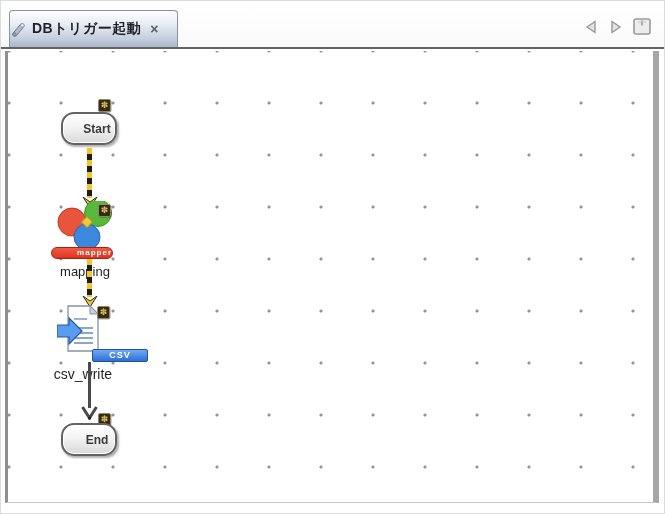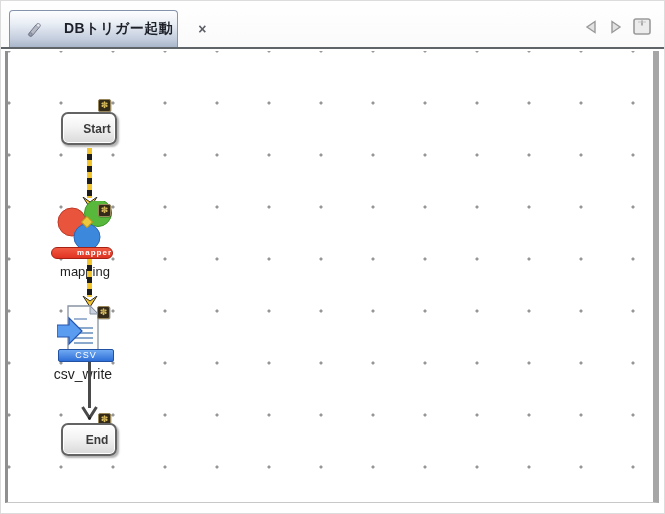--- a/index.html
+++ b/index.html
@@ -15,21 +15,21 @@
   .tabbar {
     position:absolute; left:0; top:0; width:100%; height:48px;
     background:linear-gradient(180deg,#ffffff 0%,#fafafa 100%);
     border-bottom:2px solid #5f6468;
   }
   .tab {
     position:absolute; left:8px; top:9px; width:169px; height:37px;
     background:linear-gradient(180deg,#fdfdfe 0%,#e9eef5 35%,#c3cddd 78%,#a9b6ca 100%);
     border:1px solid #8694ab; border-bottom:none;
     border-radius:4px 4px 0 0;
-    display:flex; align-items:center; padding:0 16px; gap:21px;
+    display:flex; align-items:center; padding:0 0; gap:5px;
     cursor:default;
   }
   .tab-title {
     font-size:14px; font-weight:bold; color:#1d2029; letter-spacing:0.5px;
     white-space:nowrap;
   }
   .tab-close {
     font-size:14px; font-weight:bold; color:#5c6066; margin-left:2px;
     line-height:14px; padding:0 2px;
   }
@@ -48,21 +48,21 @@
     background-color:#ffffff;
     background-image:radial-gradient(circle, #969696 1.2px, rgba(150,150,150,0) 1.9px);
     background-size:52px 52px;
     background-position:-25px 26px;
   }
 
   
   .term-node {
     position:absolute; width:56px; height:33px;
     background:linear-gradient(180deg,#ffffff 0%,#f3f3f3 45%,#d9d9d9 100%);
-    border:2px solid #636363; border-radius:7px;
+    border:2px solid #636363; border-radius:13px;
     box-shadow:1.5px 2px 2px rgba(0,0,0,0.30), inset 0 0 0 1px #ffffff;
     display:flex; align-items:center; justify-content:center;
     font-size:12px; font-weight:bold; color:#3a3a3a;padding-left:16px;
   }
 
   
   .marker {
     position:absolute; width:13px; height:13px;
     background:#342a19; border:1px solid #97875a; border-radius:2px;
     color:#d9bc5e; font-size:9px; line-height:11px; text-align:center;
@@ -74,22 +74,22 @@
     position:absolute; width:62px; height:12px;
     background:linear-gradient(180deg,#f25a42 0%,#e03322 100%);
     border:1px solid #a62013; border-radius:6px;
     color:#ffffff; font-size:8px; font-weight:bold; text-align:right;
     line-height:10px; letter-spacing:1px;
   }
   .badge-blue {
     position:absolute; width:56px; height:13px;
     background:linear-gradient(180deg,#6fa9f2 0%,#2e6fd8 100%);
     border:1px solid #2152a2; border-radius:2px;
-    color:#ffffff; font-size:9px; font-weight:normal; text-align:center;
-    line-height:11px; letter-spacing:1px;
+    color:#ffffff; font-size:9px; font-weight:bold; text-align:center;
+    line-height:11px; letter-spacing:1px;margin-left:34px;
   }
 
   .node-label {
     position:absolute; width:100px; text-align:center;
     color:#1f1f1f;
   }
 
   
   .edge { position:absolute; }
   .dash-line {

